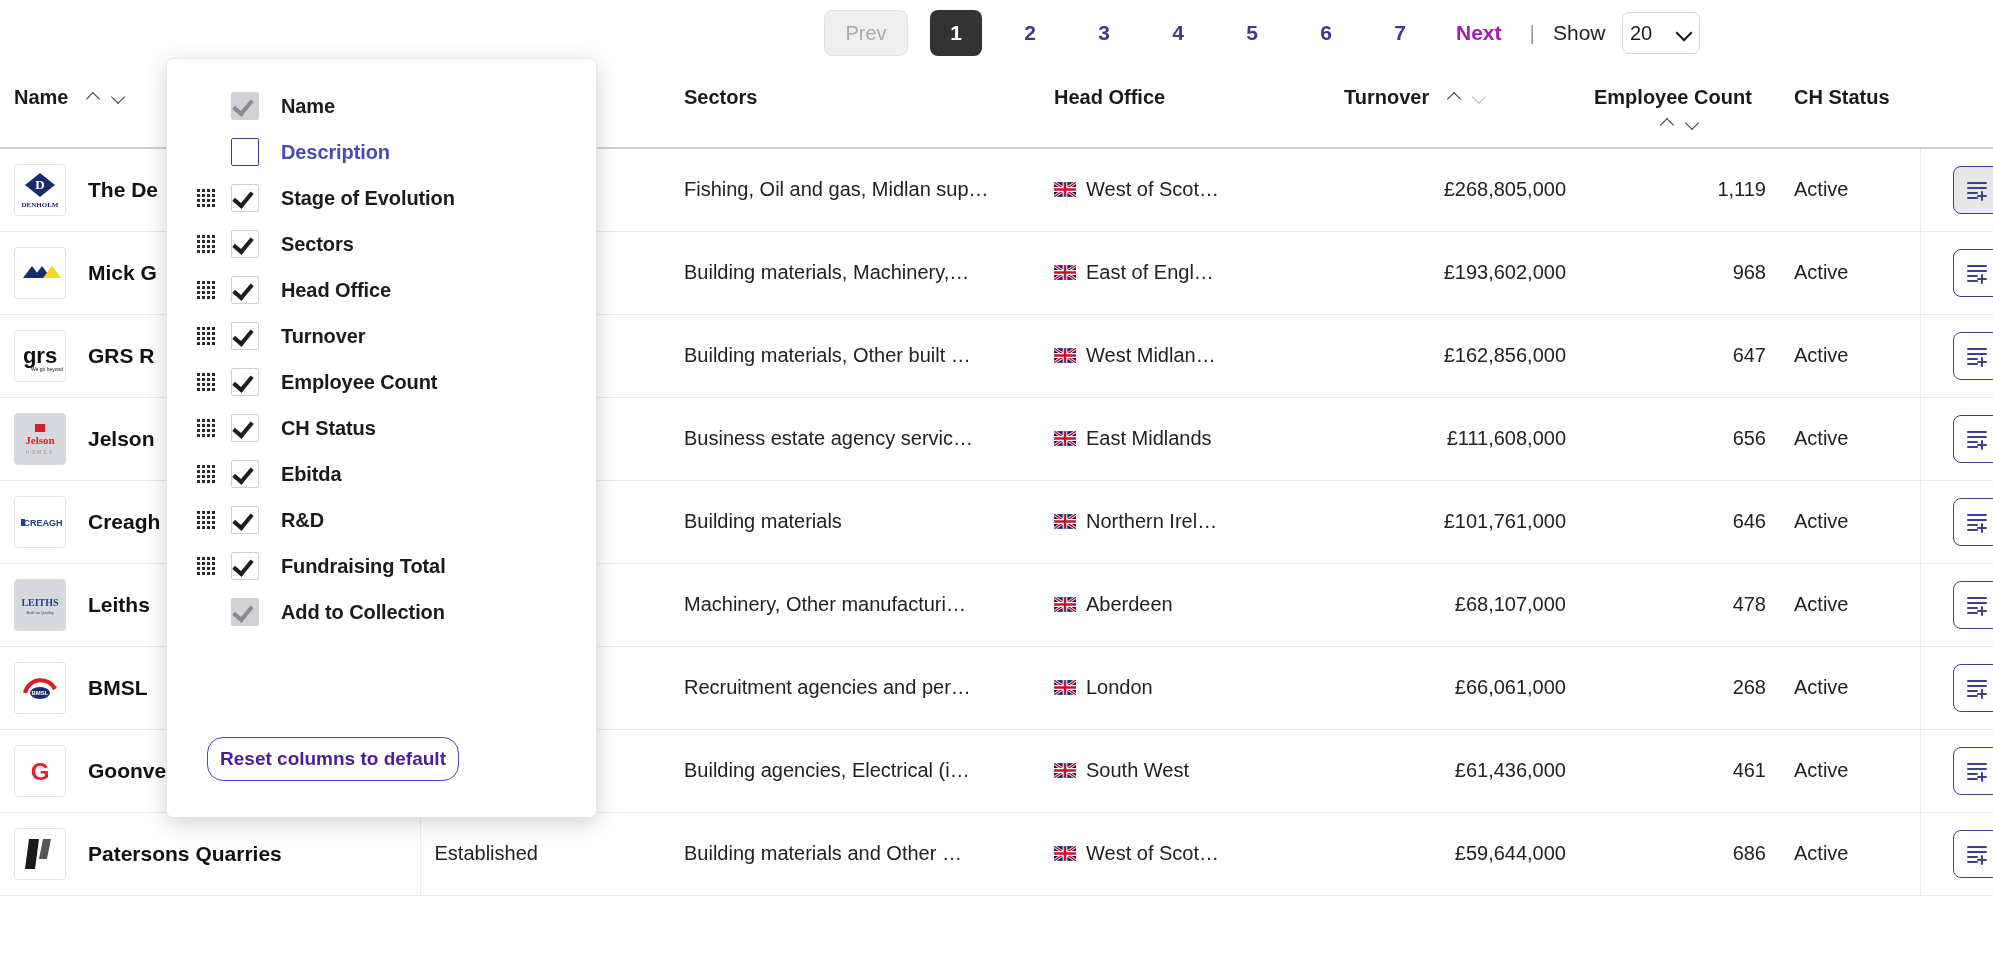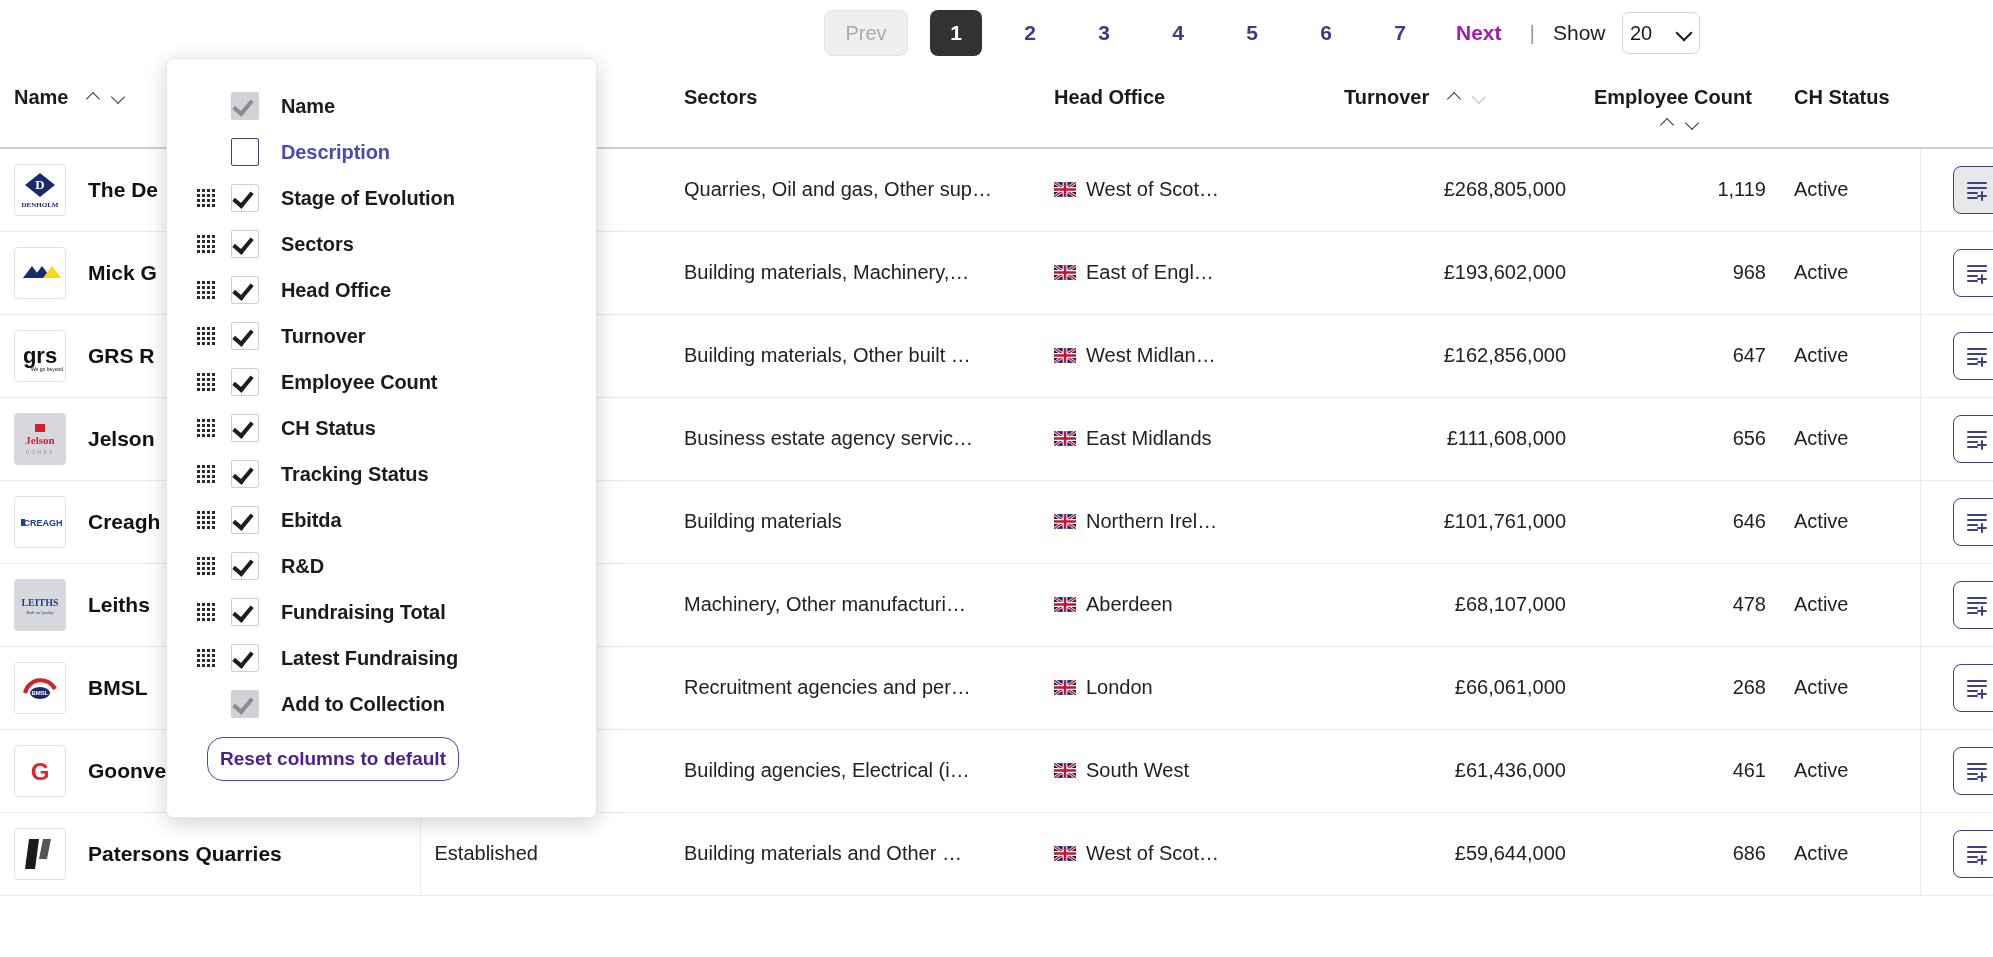--- a/index.html
+++ b/index.html
@@ -230,21 +230,21 @@
                     <rect width="46" height="46" fill="#fff"></rect>
                     <polygon points="23,6 38,18 23,30 8,18" fill="#1b2a6b"></polygon>
                     <text x="23" y="22" font-size="13" font-family="Liberation Serif, serif" fill="#fff" text-anchor="middle" font-weight="bold">D</text>
                     <text x="23" y="40" font-size="7" font-family="Liberation Serif, serif" fill="#1b2a6b" text-anchor="middle" font-weight="bold">DENHOLM</text>
                   </svg>
                 </span>
                 <span class="cname">The De</span>
               </div>
             </td>
             <td><span></span></td>
-            <td><span>Quarries, Oil and gas, Other sup…</span></td>
+            <td><span>Fishing, Oil and gas, Midlan sup…</span></td>
             <td>
               <div class="office-cell">
                 <svg class="flag" viewBox="0 0 60 40">
                   <rect width="60" height="40" fill="#012169"></rect>
                   <path d="M0,0 60,40 M60,0 0,40" stroke="#fff" stroke-width="8"></path>
                   <path d="M0,0 60,40 M60,0 0,40" stroke="#C8102E" stroke-width="4"></path>
                   <path d="M30,0 V40 M0,20 H60" stroke="#fff" stroke-width="13"></path>
                   <path d="M30,0 V40 M0,20 H60" stroke="#C8102E" stroke-width="7"></path>
                 </svg>
                 <span>West of Scot…</span>
@@ -841,21 +841,21 @@
             <i></i>
             <i></i>
             <i></i>
             <i></i>
             <i></i>
             <i></i>
           </span>
           <span class="cbx">
             <span class="tick"></span>
           </span>
-          <span class="opt-label">Tracking Status</span>
+          <span class="opt-label">Ebitda</span>
         </div>
         <div class="opt">
           <span class="drag">
             <i></i>
             <i></i>
             <i></i>
             <i></i>
             <i></i>
             <i></i>
             <i></i>
@@ -865,21 +865,21 @@
             <i></i>
             <i></i>
             <i></i>
             <i></i>
             <i></i>
             <i></i>
           </span>
           <span class="cbx">
             <span class="tick"></span>
           </span>
-          <span class="opt-label">Ebitda</span>
+          <span class="opt-label">R&amp;D</span>
         </div>
         <div class="opt">
           <span class="drag">
             <i></i>
             <i></i>
             <i></i>
             <i></i>
             <i></i>
             <i></i>
             <i></i>
@@ -889,69 +889,21 @@
             <i></i>
             <i></i>
             <i></i>
             <i></i>
             <i></i>
             <i></i>
           </span>
           <span class="cbx">
             <span class="tick"></span>
           </span>
-          <span class="opt-label">R&amp;D</span>
-        </div>
-        <div class="opt">
-          <span class="drag">
-            <i></i>
-            <i></i>
-            <i></i>
-            <i></i>
-            <i></i>
-            <i></i>
-            <i></i>
-            <i></i>
-            <i></i>
-            <i></i>
-            <i></i>
-            <i></i>
-            <i></i>
-            <i></i>
-            <i></i>
-            <i></i>
-          </span>
-          <span class="cbx">
-            <span class="tick"></span>
-          </span>
           <span class="opt-label">Fundraising Total</span>
-        </div>
-        <div class="opt">
-          <span class="drag">
-            <i></i>
-            <i></i>
-            <i></i>
-            <i></i>
-            <i></i>
-            <i></i>
-            <i></i>
-            <i></i>
-            <i></i>
-            <i></i>
-            <i></i>
-            <i></i>
-            <i></i>
-            <i></i>
-            <i></i>
-            <i></i>
-          </span>
-          <span class="cbx">
-            <span class="tick"></span>
-          </span>
-          <span class="opt-label">Latest Fundraising</span>
         </div>
         <div class="opt">
           <span class="drag empty">
             <i></i>
             <i></i>
             <i></i>
             <i></i>
             <i></i>
             <i></i>
             <i></i>

